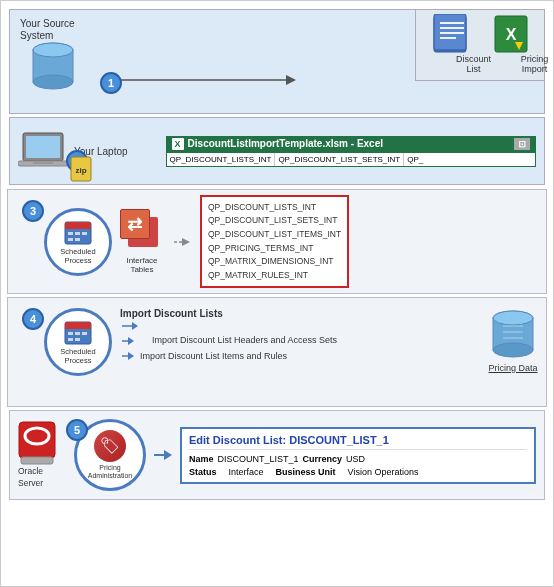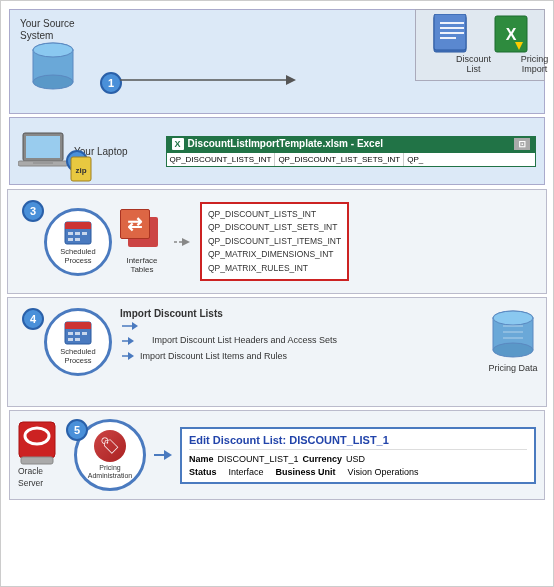--- a/index.html
+++ b/index.html
@@ -213,20 +213,21 @@
       <svg width="20" height="16" viewBox="0 0 20 16">
         <path d="M 2 8 L 14 8" stroke="#888" stroke-width="1.5" stroke-dasharray="3,2" fill="none"></path>
         <polygon points="10,4 18,8 10,12" fill="#888"></polygon>
       </svg>
 
       <div style="border:2px solid #cc2222;padding:4px 6px;background:white;">
         <div style="font-size:8.5px;color:#333;line-height:1.6;">
           <div>QP_DISCOUNT_LISTS_INT</div>
           <div>QP_DISCOUNT_LIST_SETS_INT</div>
           <div>QP_DISCOUNT_LIST_ITEMS_INT</div>
+          <div>QP_PRICING_TERMS_INT</div>
           <div>QP_MATRIX_DIMENSIONS_INT</div>
           <div>QP_MATRIX_RULES_INT</div>
         </div>
       </div>
     </div>
   </div>
 
   <div class="section-wrapper" style="height:110px;margin-top:3px;">
     <div style="display:flex;align-items:flex-start;gap:8px;height:100%;">
 
@@ -276,21 +277,21 @@
       <div style="display:flex;flex-direction:column;align-items:center;margin-top:4px;">
         <svg width="50" height="55" viewBox="0 0 50 55">
           <ellipse cx="25" cy="10" rx="20" ry="7" fill="#8ab8e8" stroke="#5a88c0" stroke-width="1"></ellipse>
           <rect x="5" y="10" width="40" height="32" fill="#6aa8d8" stroke="#5a88c0" stroke-width="1"></rect>
           <ellipse cx="25" cy="42" rx="20" ry="7" fill="#5a98c8" stroke="#5a88c0" stroke-width="1"></ellipse>
           <ellipse cx="25" cy="10" rx="20" ry="7" fill="#8ac8f0" stroke="#5a88c0" stroke-width="1"></ellipse>
           <line x1="15" y1="18" x2="35" y2="18" stroke="white" stroke-width="0.8" opacity="0.6"></line>
           <line x1="15" y1="24" x2="35" y2="24" stroke="white" stroke-width="0.8" opacity="0.6"></line>
           <line x1="15" y1="30" x2="35" y2="30" stroke="white" stroke-width="0.8" opacity="0.6"></line>
         </svg>
-        <span style="font-size:9px;color:#333;">Pricing Data</span>
+        <span style="font-size:9px;color:#333;text-decoration:underline;">Pricing Data</span>
       </div>
     </div>
   </div>
 
   <div style="background:#f0f4f8;border:1px solid #bbc;margin:3px 8px 6px 8px;padding:6px 8px;position:relative;display:flex;align-items:center;gap:6px;height:90px;">
 
     <div class="step-num" style="position:absolute;left:56px;top:8px;">
       <span>5</span>
     </div>
 

